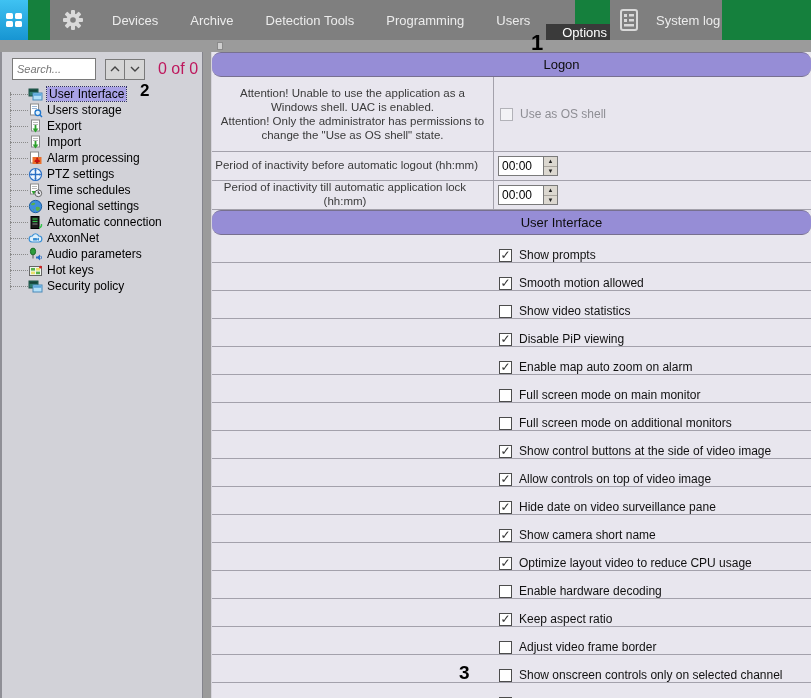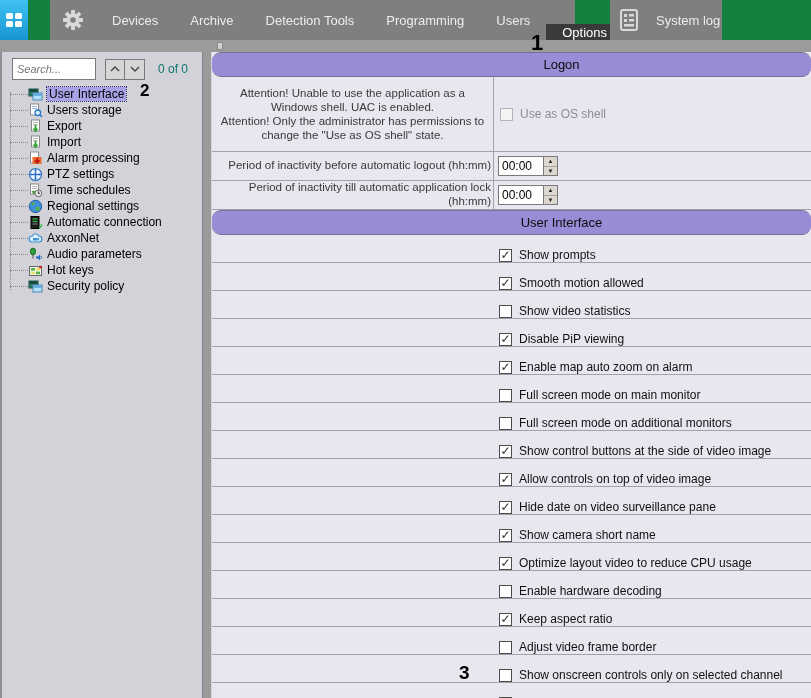--- a/index.html
+++ b/index.html
@@ -30,43 +30,43 @@
   .sidebar { position:absolute; top:52px; left:0; width:203px; height:646px;
     background:#d2d2d8; border-left:2px solid #8f8f96; border-right:1px solid #84848c; }
   .search-row { display:flex; align-items:center; margin:6px 0 0 10px; }
   .search-input { width:84px; height:22px; border:1px solid #7a7a7a; background:#fff;
     font-family:"Liberation Sans", sans-serif; font-size:11px; font-style:italic; color:#777; padding:0 4px; }
   .nav-btn { width:20px; height:21px; margin-left:0; background:#d6d6d6; border:1px solid #7a7a7a;
     display:flex; align-items:center; justify-content:center; cursor:pointer; padding:0; }
   .nav-btn.up { margin-left:9px; }
   .nav-btn.down { border-left:none; }
   .nav-btn svg { display:block; }
-  .search-count { margin-left:13px; font-size:12px; color:#0f766e; }
+  .search-count { margin-left:13px; font-size:16px; color:#be185d; }
   .tree { position:relative; margin-top:6px; }
   .tree-vline { position:absolute; left:8px; top:6px; bottom:4px; width:0; border-left:1px dotted #8a8a8a; }
   .tree-row { display:flex; align-items:center; height:16px; position:relative; cursor:pointer; }
   .tree-stub { width:18px; margin-left:8px; border-top:1px dotted #8a8a8a; flex:none; }
   .tree-icon { width:15px; height:15px; flex:none; margin-right:4px; }
   .tree-label { font-size:12px; color:#000; white-space:nowrap; line-height:14px; }
   .tree-label.selected { background:#a9a2e6; outline:1px dotted #2f2f66; padding:0 2px; }
   
   .main { position:absolute; top:52px; left:211px; width:600px; height:646px;
     background:#e8e6ee; border-left:1px solid #d6d4dc; display:flex; flex-direction:column; }
   .hdr { height:25px; flex:none; background:#968dd6; border-top:1px solid #77708f; border-bottom:1px solid #77708f;
     display:flex; align-items:center; justify-content:center;border-radius:9px; }
   .hdr span { font-size:13px; color:#0d0d0d; margin-left:100px; }
   .trow { display:flex; flex:none; border-bottom:1px solid #a3a1ab; }
   .cell-l { width:282px; flex:none; border-right:1px solid #a3a1ab; }
   .cell-r { flex:1; display:flex; align-items:center; }
   .attention-row { height:75px; }
   .attention-row .cell-l { display:flex; flex-direction:column; justify-content:center; text-align:center;
     font-size:11.5px; color:#3a3a3a; padding:2px 8px; line-height:1.22; }
   .period-row { height:29px; }
-  .period-row .cell-l { display:flex; align-items:center; justify-content:flex-end; text-align:right;
-    font-size:11.5px; color:#3a3a3a; line-height:1.18; padding-right:2px; }
+  .period-row .cell-l { display:flex; align-items:center; justify-content:flex-end; text-align:center;
+    font-size:11.5px; color:#3a3a3a; line-height:1.18; padding-right:15px; }
   .spinner { display:flex; margin-left:4px; width:60px; height:20px; border:1px solid #7a7a7a; background:#fff; }
   .spin-val { flex:1; font-size:12px; color:#000; display:flex; align-items:center; padding-left:3px; }
   .spin-btns { width:14px; flex:none; border-left:1px solid #7a7a7a; background:#dcd8d0;
     display:flex; flex-direction:column; cursor:pointer; }
   .spin-btns span { flex:1; display:flex; align-items:center; justify-content:center; font-size:6px; color:#222; line-height:1; }
   .spin-btns span:first-child { border-bottom:1px solid #aaa69e; }
   .cb-row { height:28px;align-items:flex-end; }
   .cb-row .cell-r { padding-left:5px; }
   .checkbox { width:13px; height:13px; flex:none; background:#fff; border:1px solid #4c4c4c;
     position:relative; cursor:pointer; }

